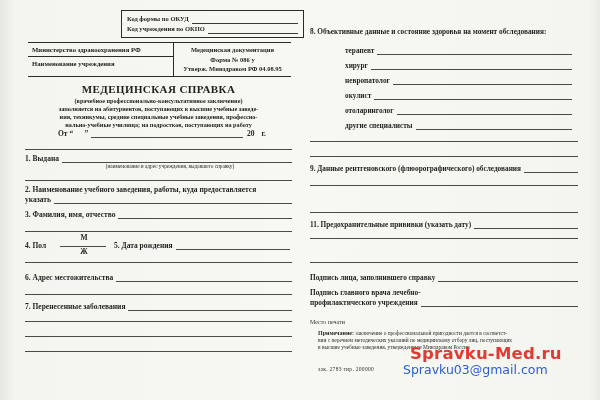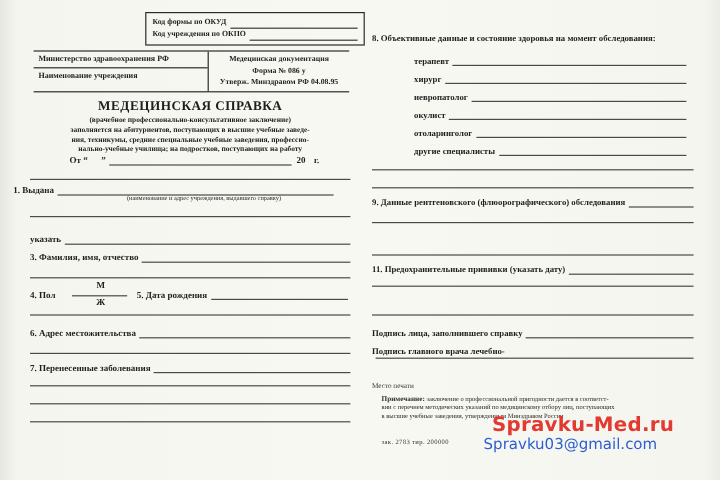--- a/index.html
+++ b/index.html
@@ -70,28 +70,29 @@
 
   <div class="frow fs-main" style="left:58px;top:129px;width:208px;">
     <span class="lbl">От “      ”</span>
     <span class="blank"></span>
     <span class="lbl" style="margin-left:4px;">20</span>
     <span class="lbl" style="margin-left:7px;">г.</span>
   </div>
 
   <div class="hr" style="left:25px;top:149px;width:267px;"></div>
 
-  <div class="frow fs-main" style="left:11px;top:154px;width:267px;">
+  <div class="frow fs-main" style="left:25px;top:154px;width:267px;">
     <span class="lbl">1. Выдана</span>
     <span class="blank"></span>
   </div>
   <div class="abs caption" style="left:55px;top:163px;width:230px;">(наименование и адрес учреждения, выдавшего справку)</div>
 
   <div class="hr" style="left:25px;top:180px;width:267px;"></div>
 
+  <div class="abs fs-main" style="left:25px;top:185px;width:267px;font-weight:bold;">2. Наименование учебного заведения, работы, куда предоставляется</div>
   <div class="frow fs-main" style="left:25px;top:195px;width:267px;">
     <span class="lbl">указать</span>
     <span class="blank"></span>
   </div>
 
   <div class="frow fs-main" style="left:25px;top:210px;width:267px;">
     <span class="lbl">3. Фамилия, имя, отчество</span>
     <span class="blank"></span>
   </div>
 
@@ -169,20 +170,21 @@
   <div class="hr" style="left:310px;top:238px;width:268px;"></div>
 
   <div class="hr" style="left:310px;top:262px;width:268px;"></div>
 
   <div class="frow fs-r" style="left:310px;top:273px;width:268px;">
     <span class="lbl">Подпись лица, заполнившего справку</span>
     <span class="blank"></span>
   </div>
   <div class="abs fs-r" style="left:310px;top:288px;font-weight:bold;">Подпись главного врача лечебно-</div>
   <div class="frow fs-r" style="left:310px;top:298px;width:268px;">
+    <span class="lbl">профилактического учреждения</span>
     <span class="blank"></span>
   </div>
 
   <div class="abs stamp" style="left:310px;top:319px;">Место печати</div>
 
   <div class="abs note" style="left:318px;top:330px;width:254px;">
     <div><b>Примечание:</b> <span>заключение о профессиональной пригодности дается в соответст-</span></div>
     <div>вии с перечнем методических указаний по медицинскому отбору лиц, поступающих</div>
     <div>в высшие учебные заведения, утвержденным Минздравом России</div>
   </div>

